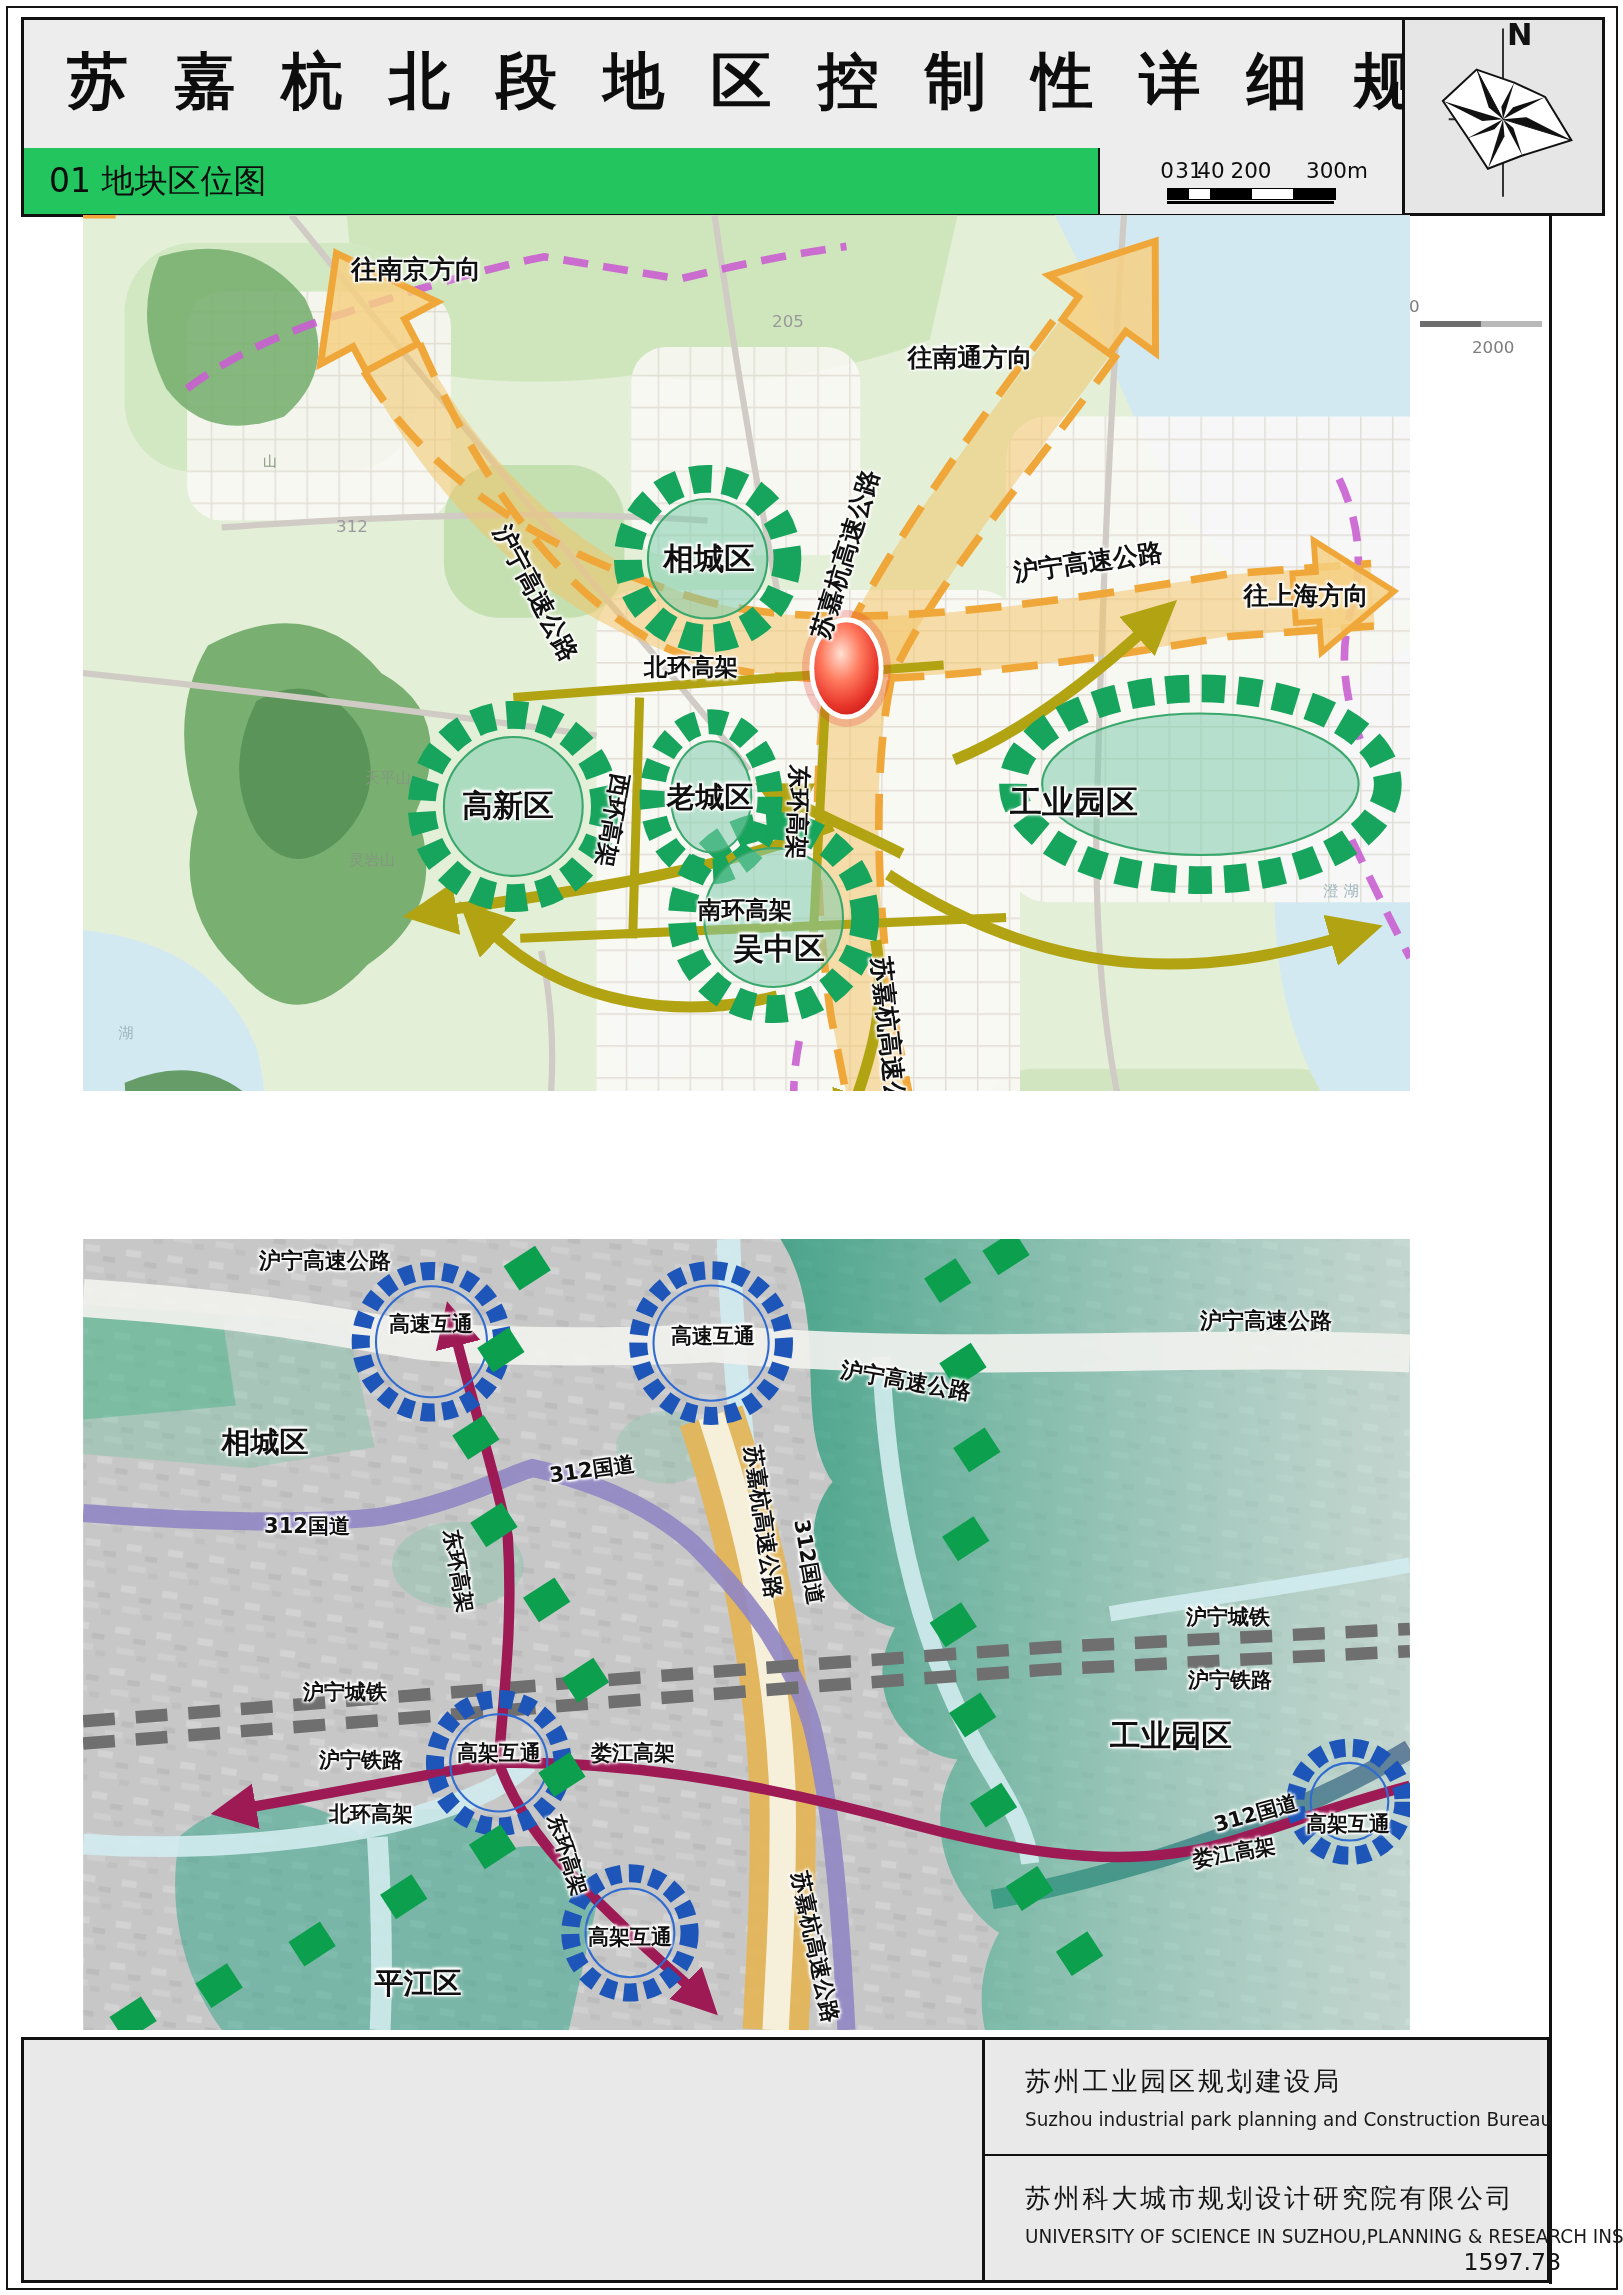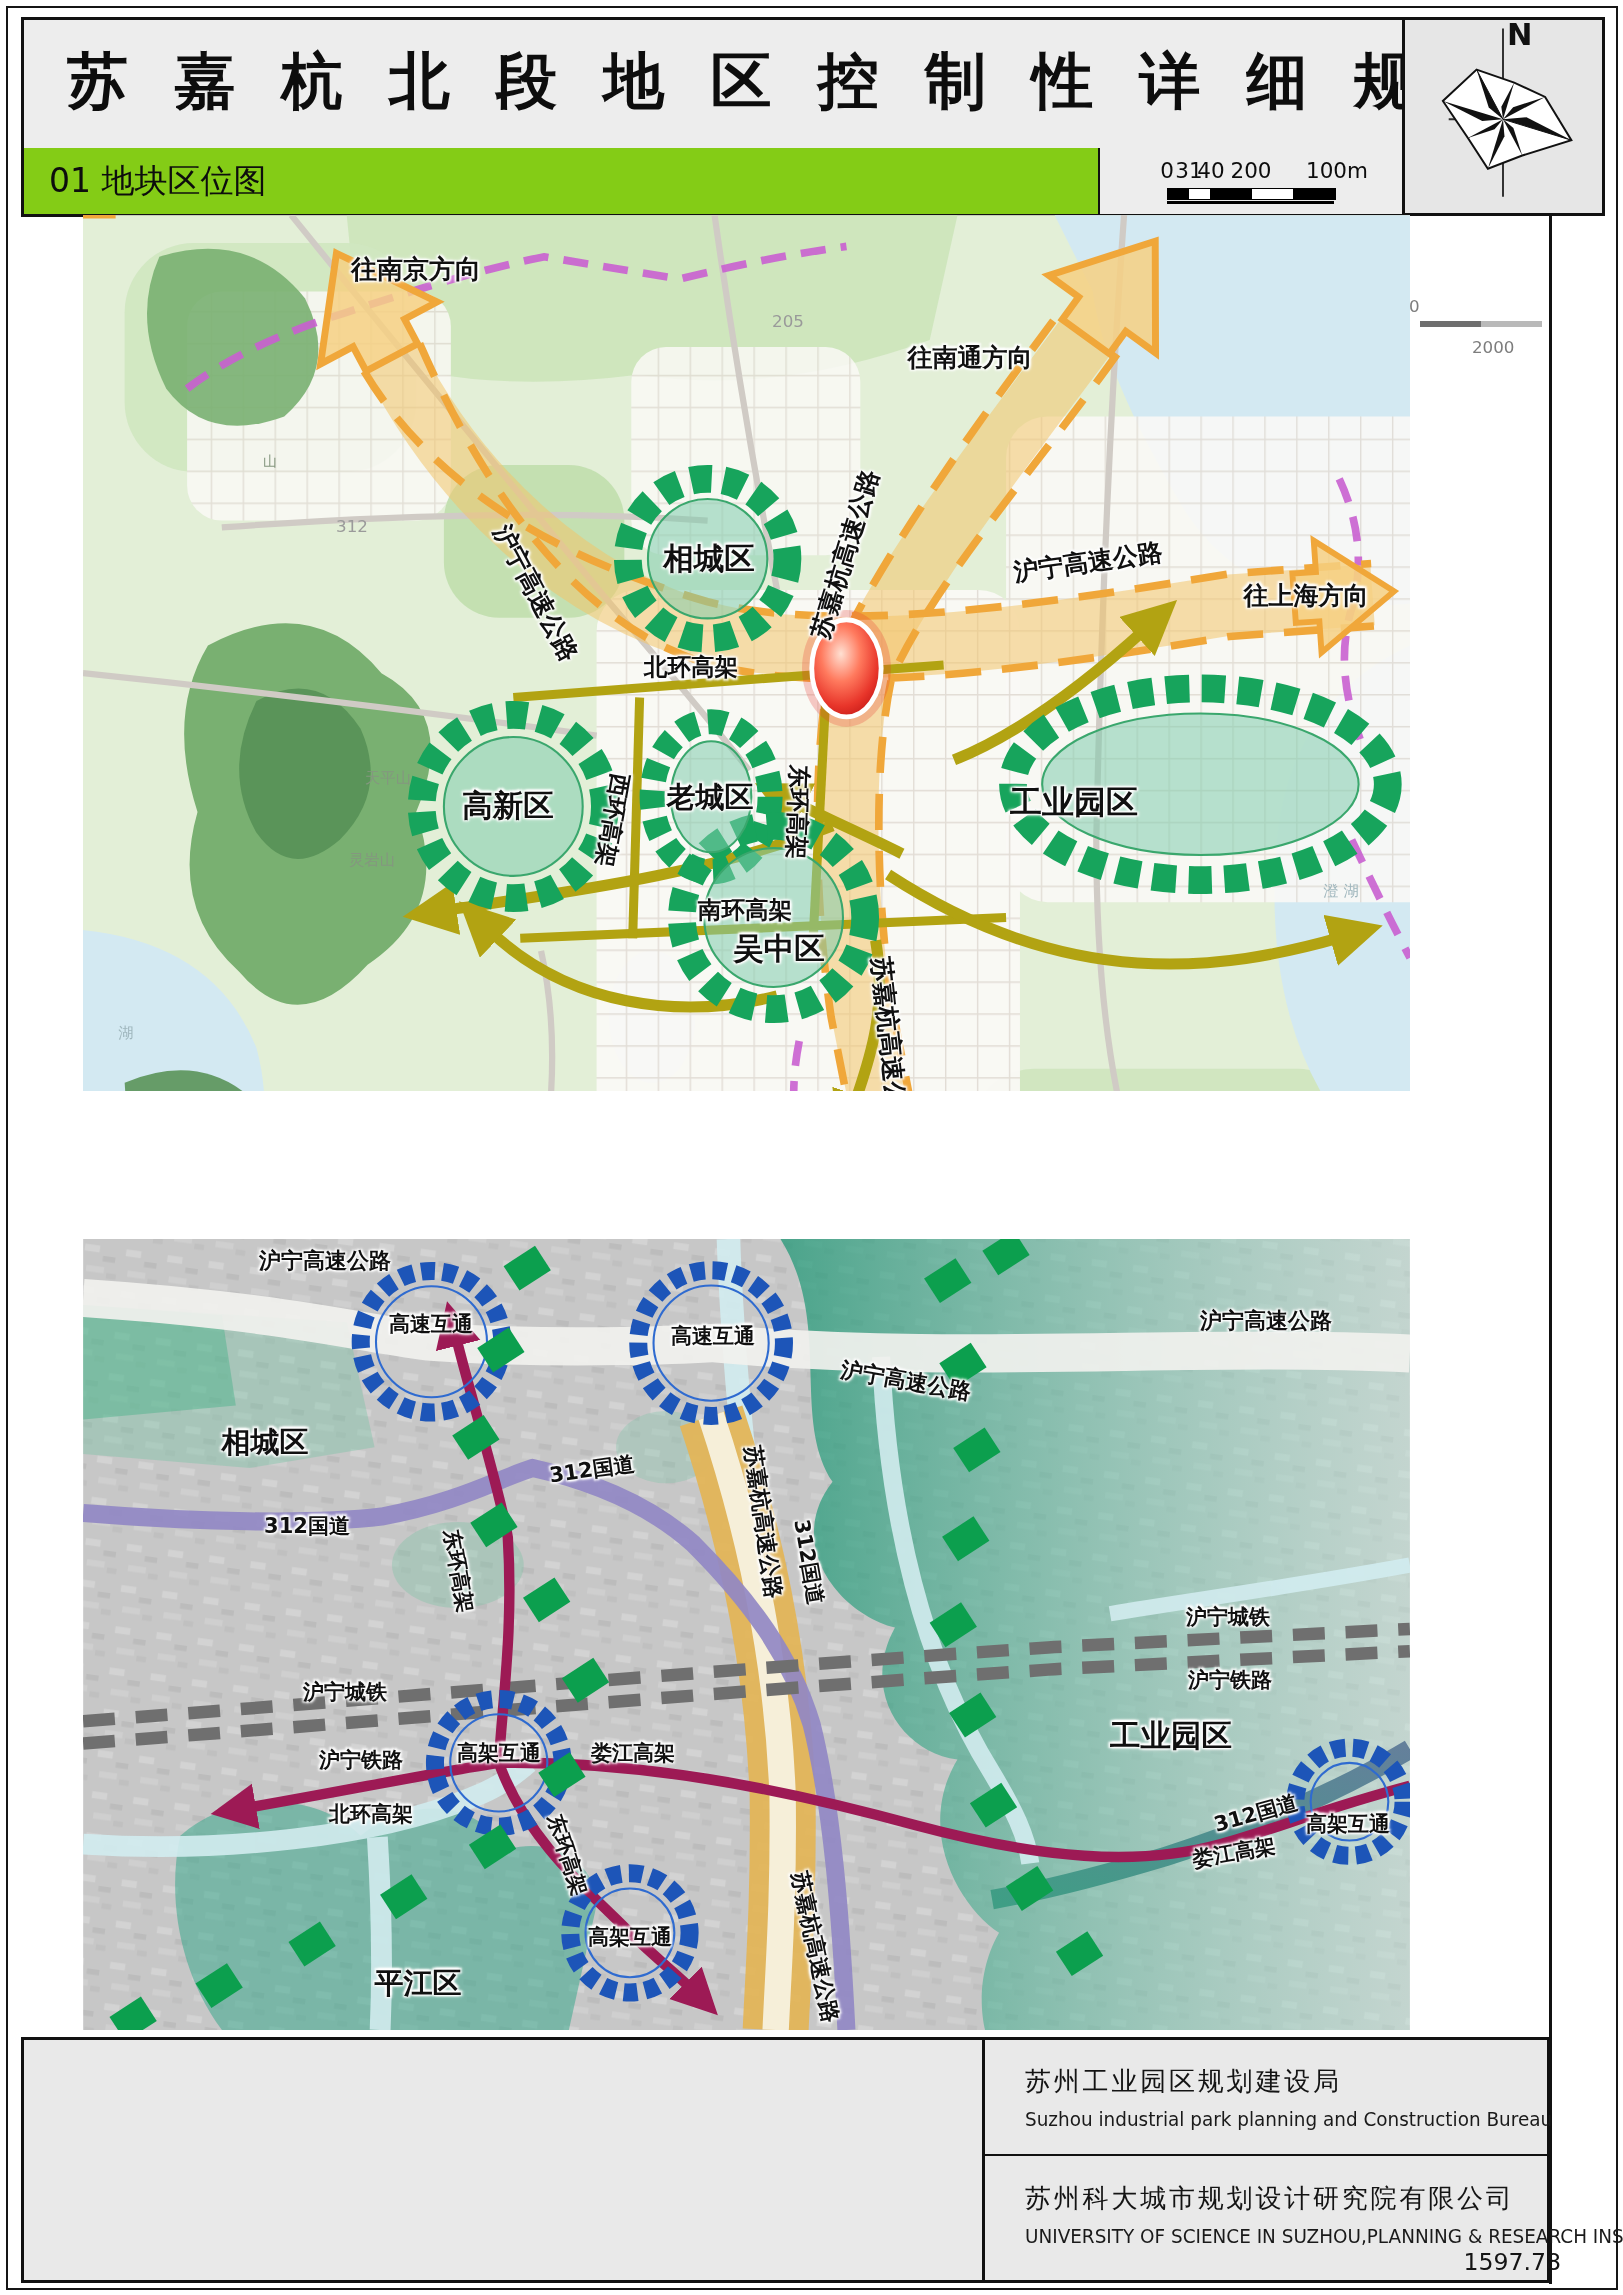--- a/index.html
+++ b/index.html
@@ -4,21 +4,21 @@
 <style>
   html,body{margin:0;padding:0;background:#fff;}
   .page{position:relative;width:1624px;height:2295px;background:#ffffff;
         font-family:"DejaVu Sans",sans-serif;overflow:hidden;}
   .abs{position:absolute;box-sizing:border-box;}
   .page-border{left:5.6px;top:5.6px;width:1612px;height:2284px;border:2.1px solid #151515;}
   
   .title-box{left:21px;top:17.4px;width:1385px;height:134px;background:#ededed;border:3.5px solid #111;}
   .title-text{position:absolute;left:43px;top:50%;transform:translateY(-52%);
       font-size:61px;font-weight:700;letter-spacing:12.5px;color:#0d0d0d;white-space:nowrap;}
-  .subtitle-box{left:21px;top:148px;width:1081px;height:69px;background:#84cc16;
+  .subtitle-box{left:21px;top:148px;width:1081px;height:69px;background:#22c55e;
       border:3.5px solid #111;border-top:none;}
   .subtitle-text{position:absolute;left:25px;top:50%;transform:translateY(-50%);
       font-size:33px;font-weight:500;color:#0d0d0d;}
   .scale-box{left:1098px;top:148px;width:308px;height:69px;background:#ededed;
       border:3.5px solid #111;border-top:none;border-left:2.8px solid #111;}
   .scale-label{position:absolute;top:9.7px;transform:translateX(-50%);
       font-size:21.5px;font-weight:500;color:#0d0d0d;}
   .scale-bar{position:absolute;left:67px;top:40px;width:167px;height:10.4px;border:1.4px solid #000;background:#fff;}
   .scale-bar .seg{position:absolute;top:0;height:100%;background:#000;}
   .scale-underline{position:absolute;left:67px;top:53px;width:167px;height:2.8px;background:#000;}
@@ -51,21 +51,21 @@
   </div>
   <div class="abs subtitle-box">
     <div class="subtitle-text">01 地块区位图</div>
   </div>
 
   <div class="abs scale-box">
     <span class="scale-label" style="left:67px">0</span>
     <span class="scale-label" style="left:89px">31</span>
     <span class="scale-label" style="left:111px">40</span>
     <span class="scale-label" style="left:151px">200</span>
-    <span class="scale-label" style="left:237px">100m</span>
+    <span class="scale-label" style="left:237px">300m</span>
     <div class="scale-bar">
       <div class="seg" style="left:0;width:21px"></div>
       <div class="seg" style="left:42px;width:42px"></div>
       <div class="seg" style="left:125px;width:42px"></div>
     </div>
     <div class="scale-underline"></div>
   </div>
 
   <div class="abs north-box">
     <svg width="196" height="192" viewBox="-120 -145 240 290">

